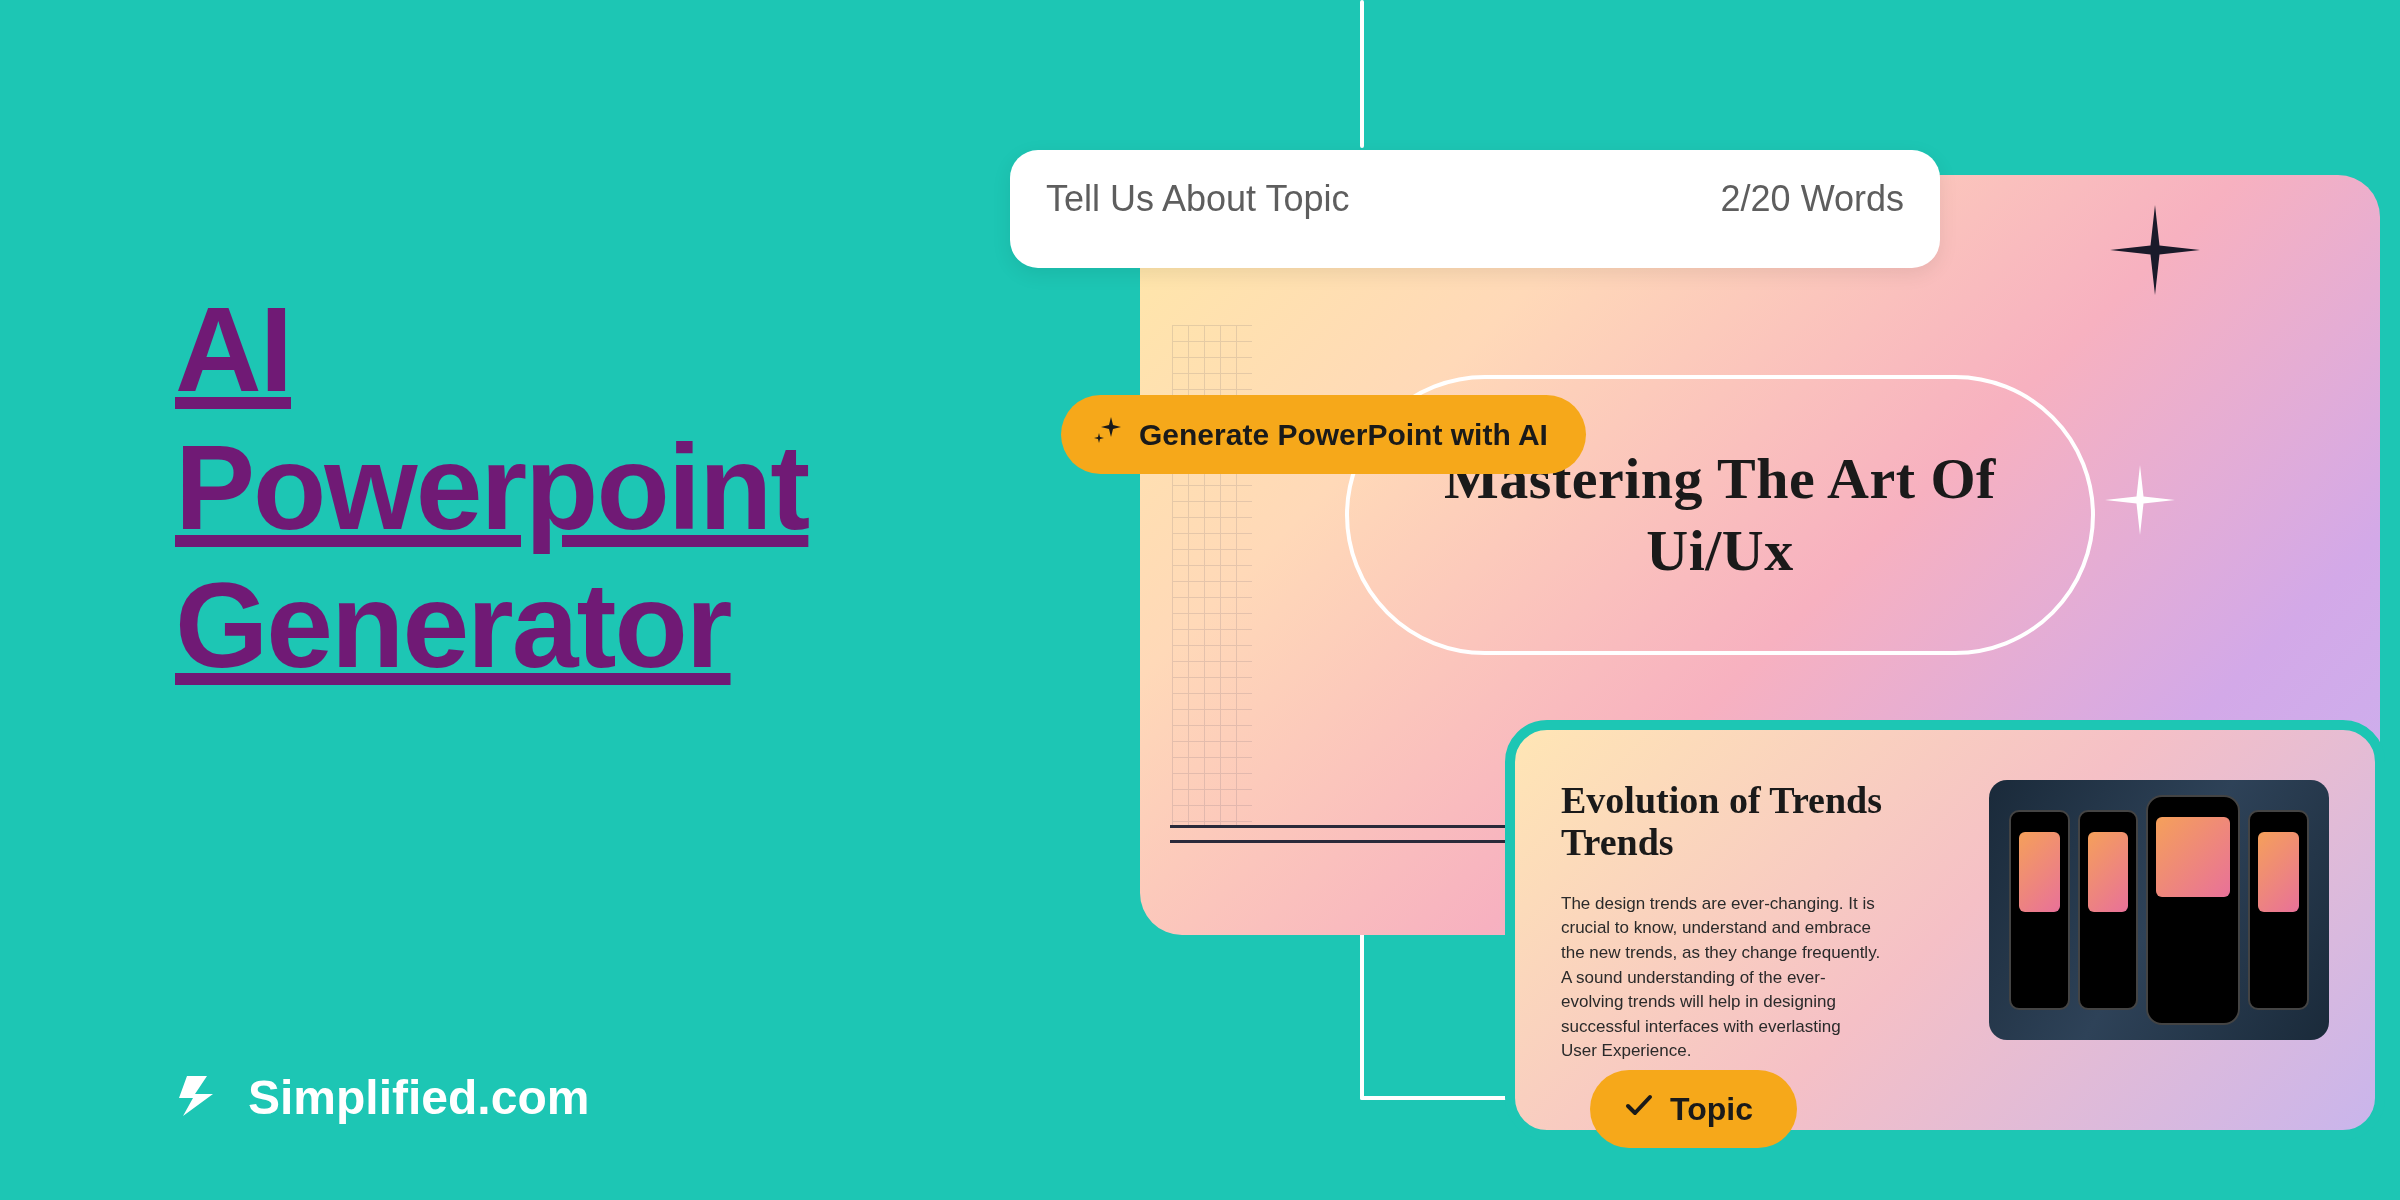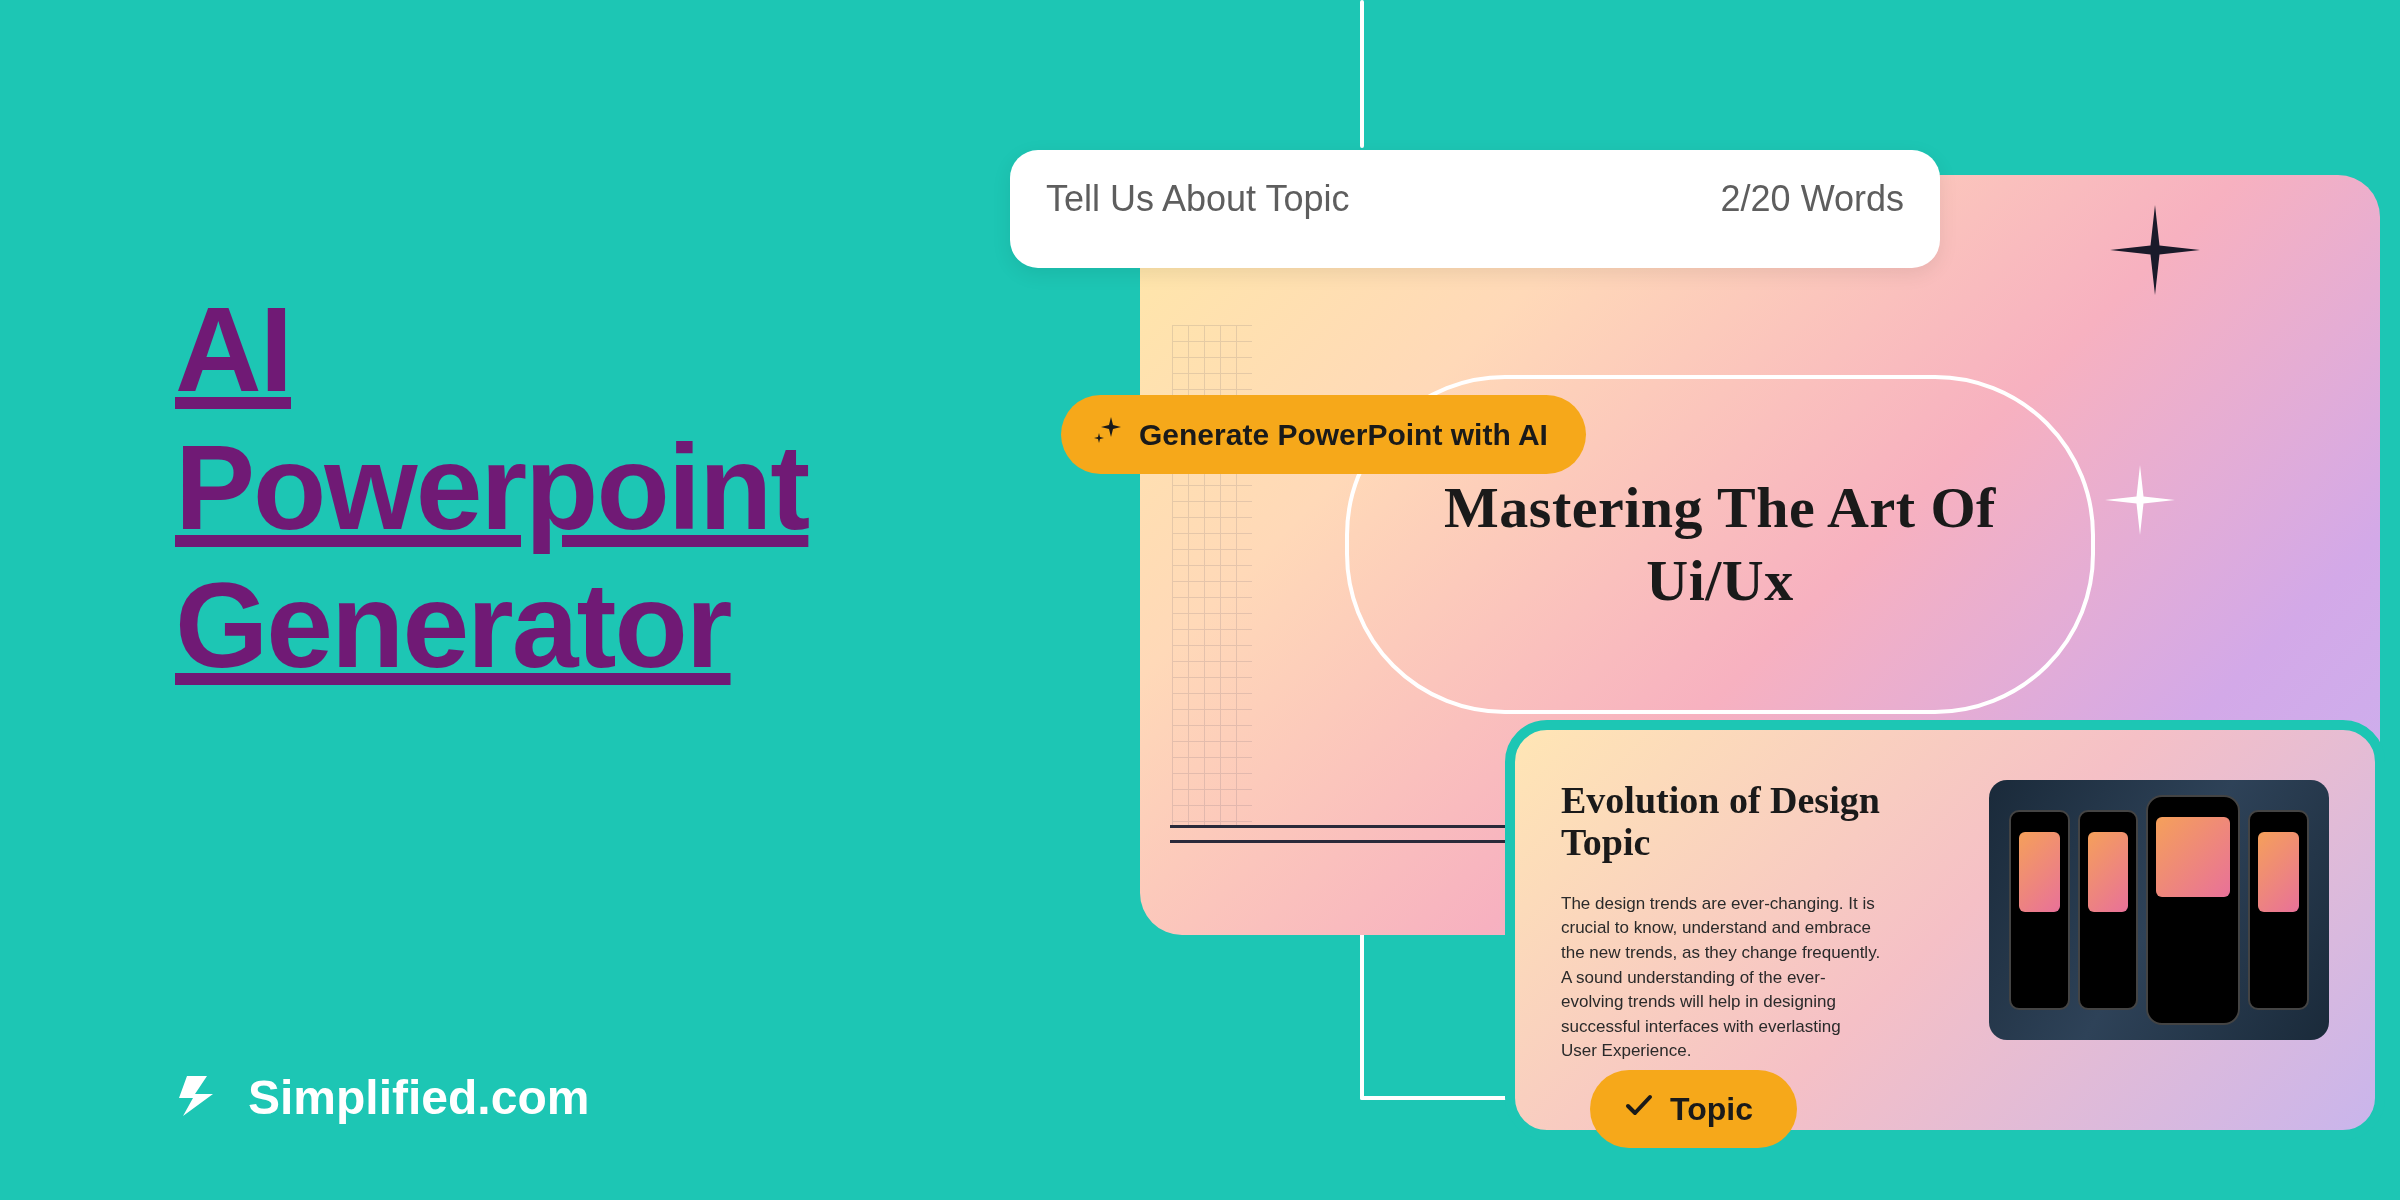--- a/index.html
+++ b/index.html
@@ -118,21 +118,21 @@
   width: 80px; height: 500px;
   background-image: linear-gradient(#3f3f5e 1px, transparent 1px), linear-gradient(90deg, #3f3f5e 1px, transparent 1px);
   background-size: 16px 16px;
   opacity: 0.13;
 }
 .title-pill {
   position: absolute;
   left: 205px;
   top: 200px;
   width: 750px;
-  height: 339px;
+  height: 280px;
   border: 4px solid #ffffff;
   border-radius: 160px;
   display: flex;
   align-items: center;
   justify-content: flex-end;
   text-align: center;
   padding: 0 40px;
 }
 .title-pill-text {
   font-size: 58px;
@@ -294,21 +294,21 @@
     <svg class="sparkle-icon" viewBox="0 0 32 32" fill="#1a1a1a">
       <path d="M20 2 L22 10 L30 12 L22 14 L20 22 L18 14 L10 12 L18 10 Z"></path>
       <path d="M8 18 L9 22 L13 23 L9 24 L8 28 L7 24 L3 23 L7 22 Z"></path>
     </svg>
   </span>
   <span>Generate PowerPoint with AI</span>
 </button>
 
 <div class="slide-small">
   <div class="slide-small-text">
-    <div class="slide-small-title">Evolution of Design Topic</div>
+    <div class="slide-small-title">Evolution of Trends Trends</div>
     <div class="slide-small-body">The design trends are ever-changing. It is crucial to know, understand and embrace the new trends, as they change frequently. A sound understanding of the ever-evolving trends will help in designing successful interfaces with everlasting User Experience.</div>
   </div>
   <div class="slide-small-image">
     <div class="phone-mock"></div>
     <div class="phone-mock"></div>
     <div class="phone-mock lg"></div>
     <div class="phone-mock"></div>
   </div>
 </div>
 

